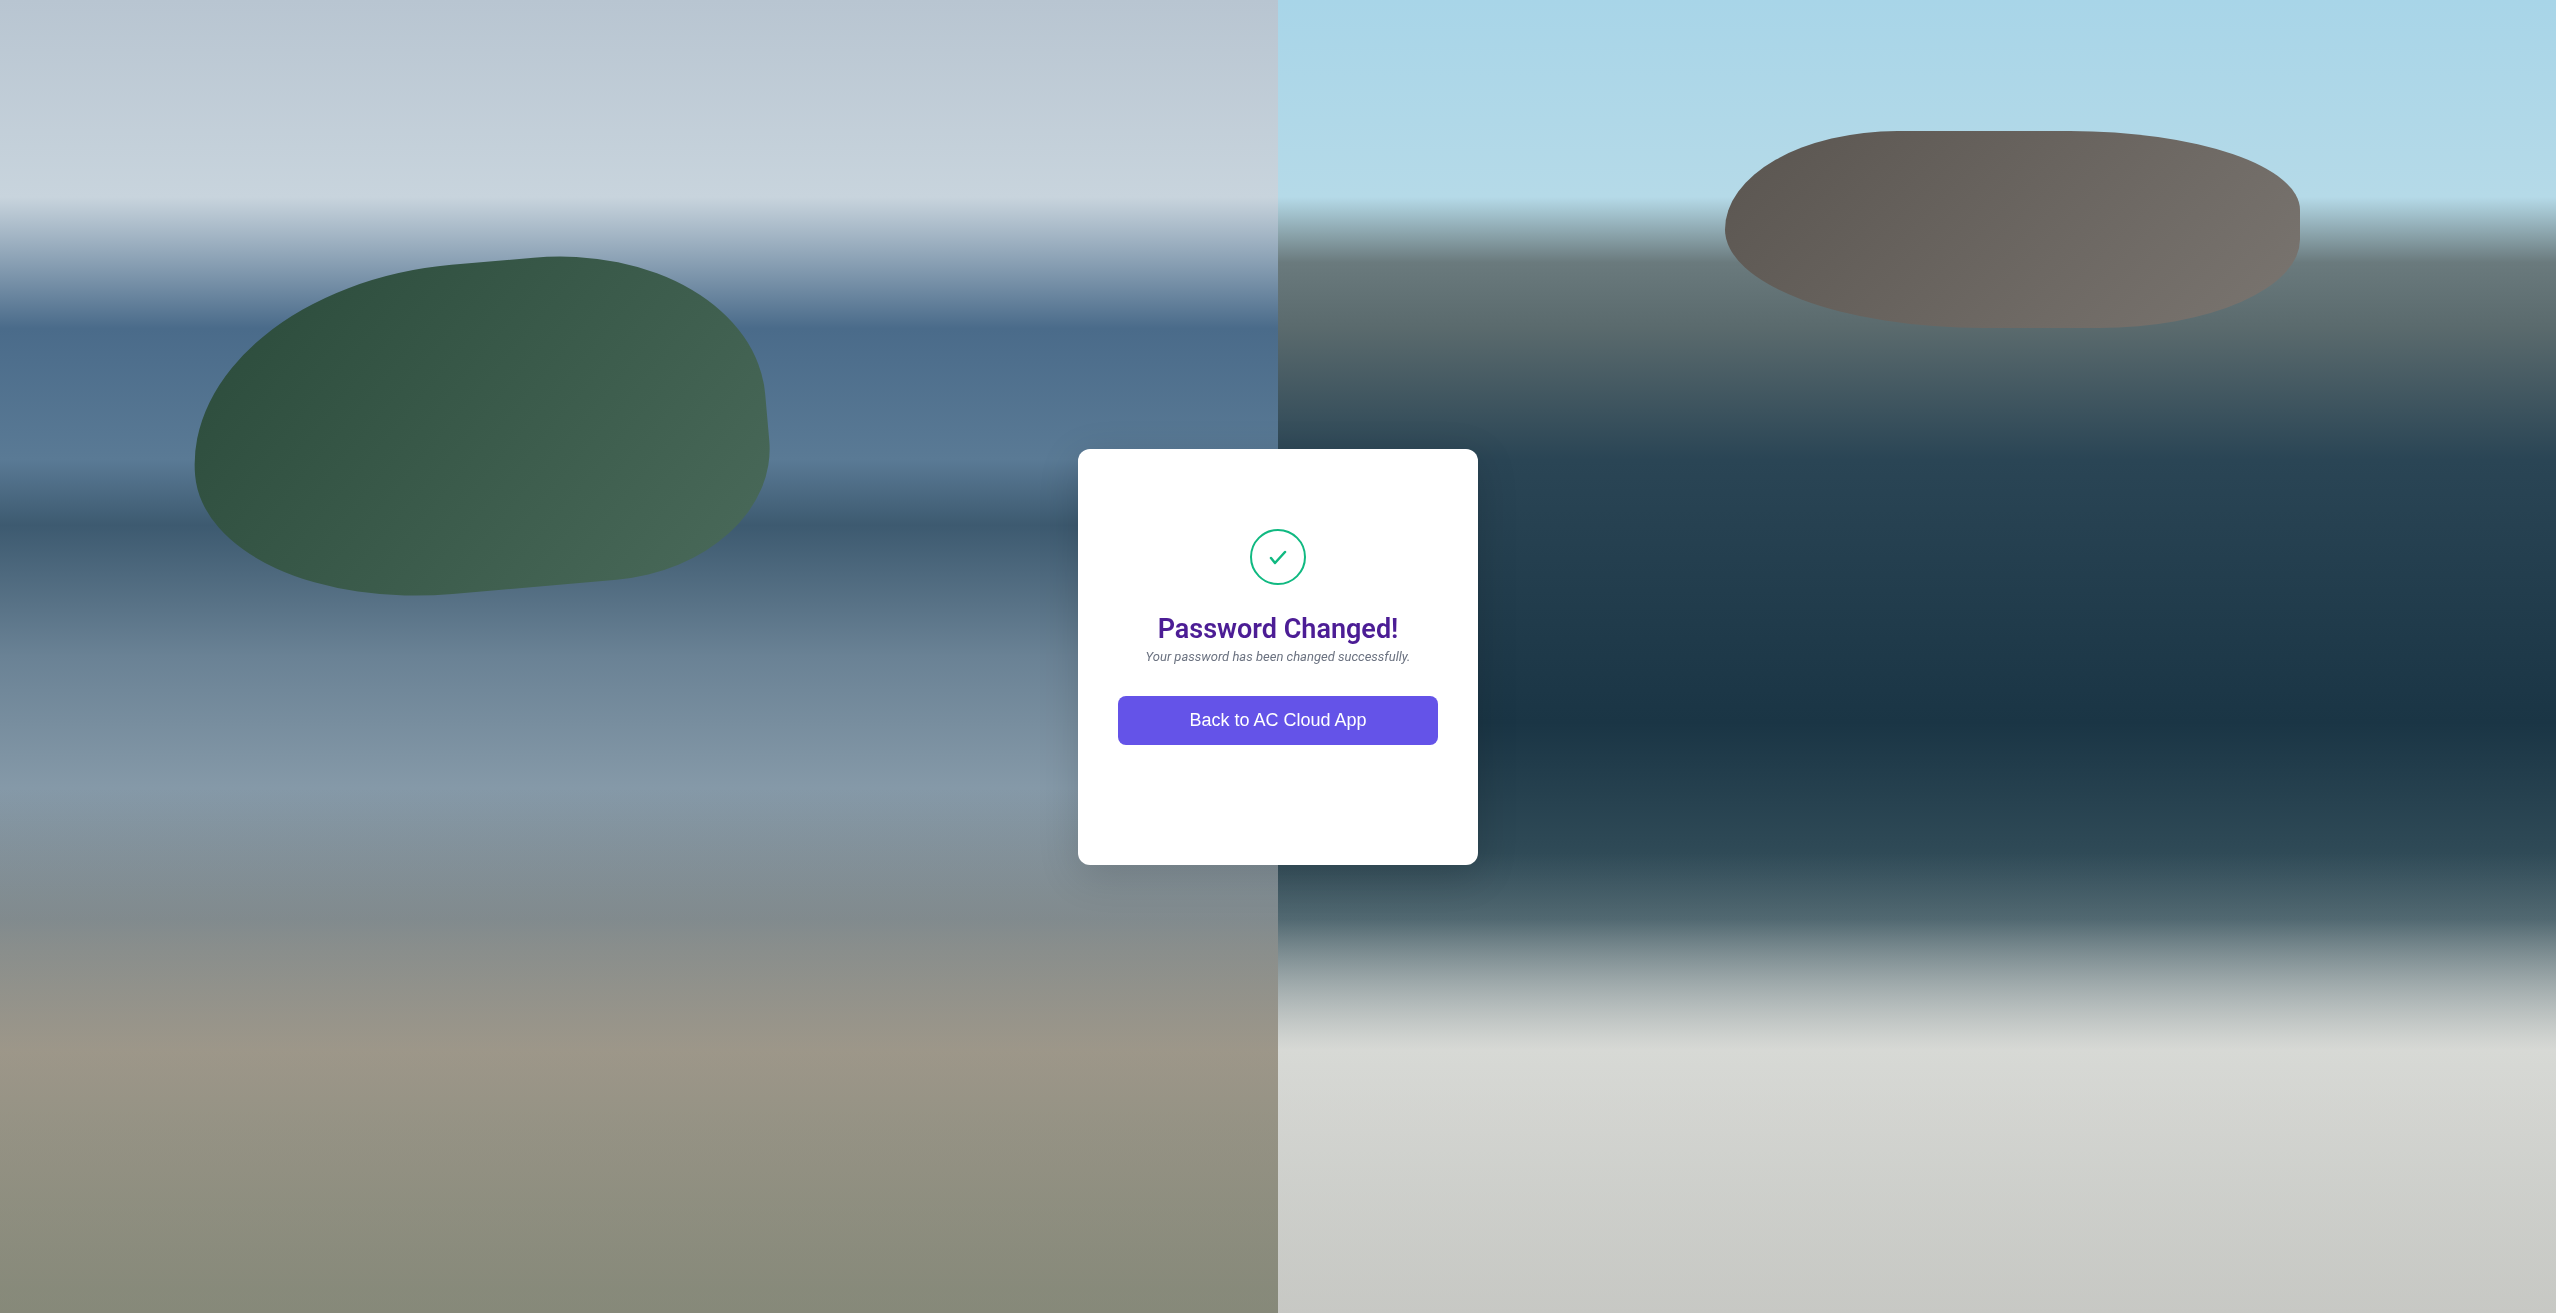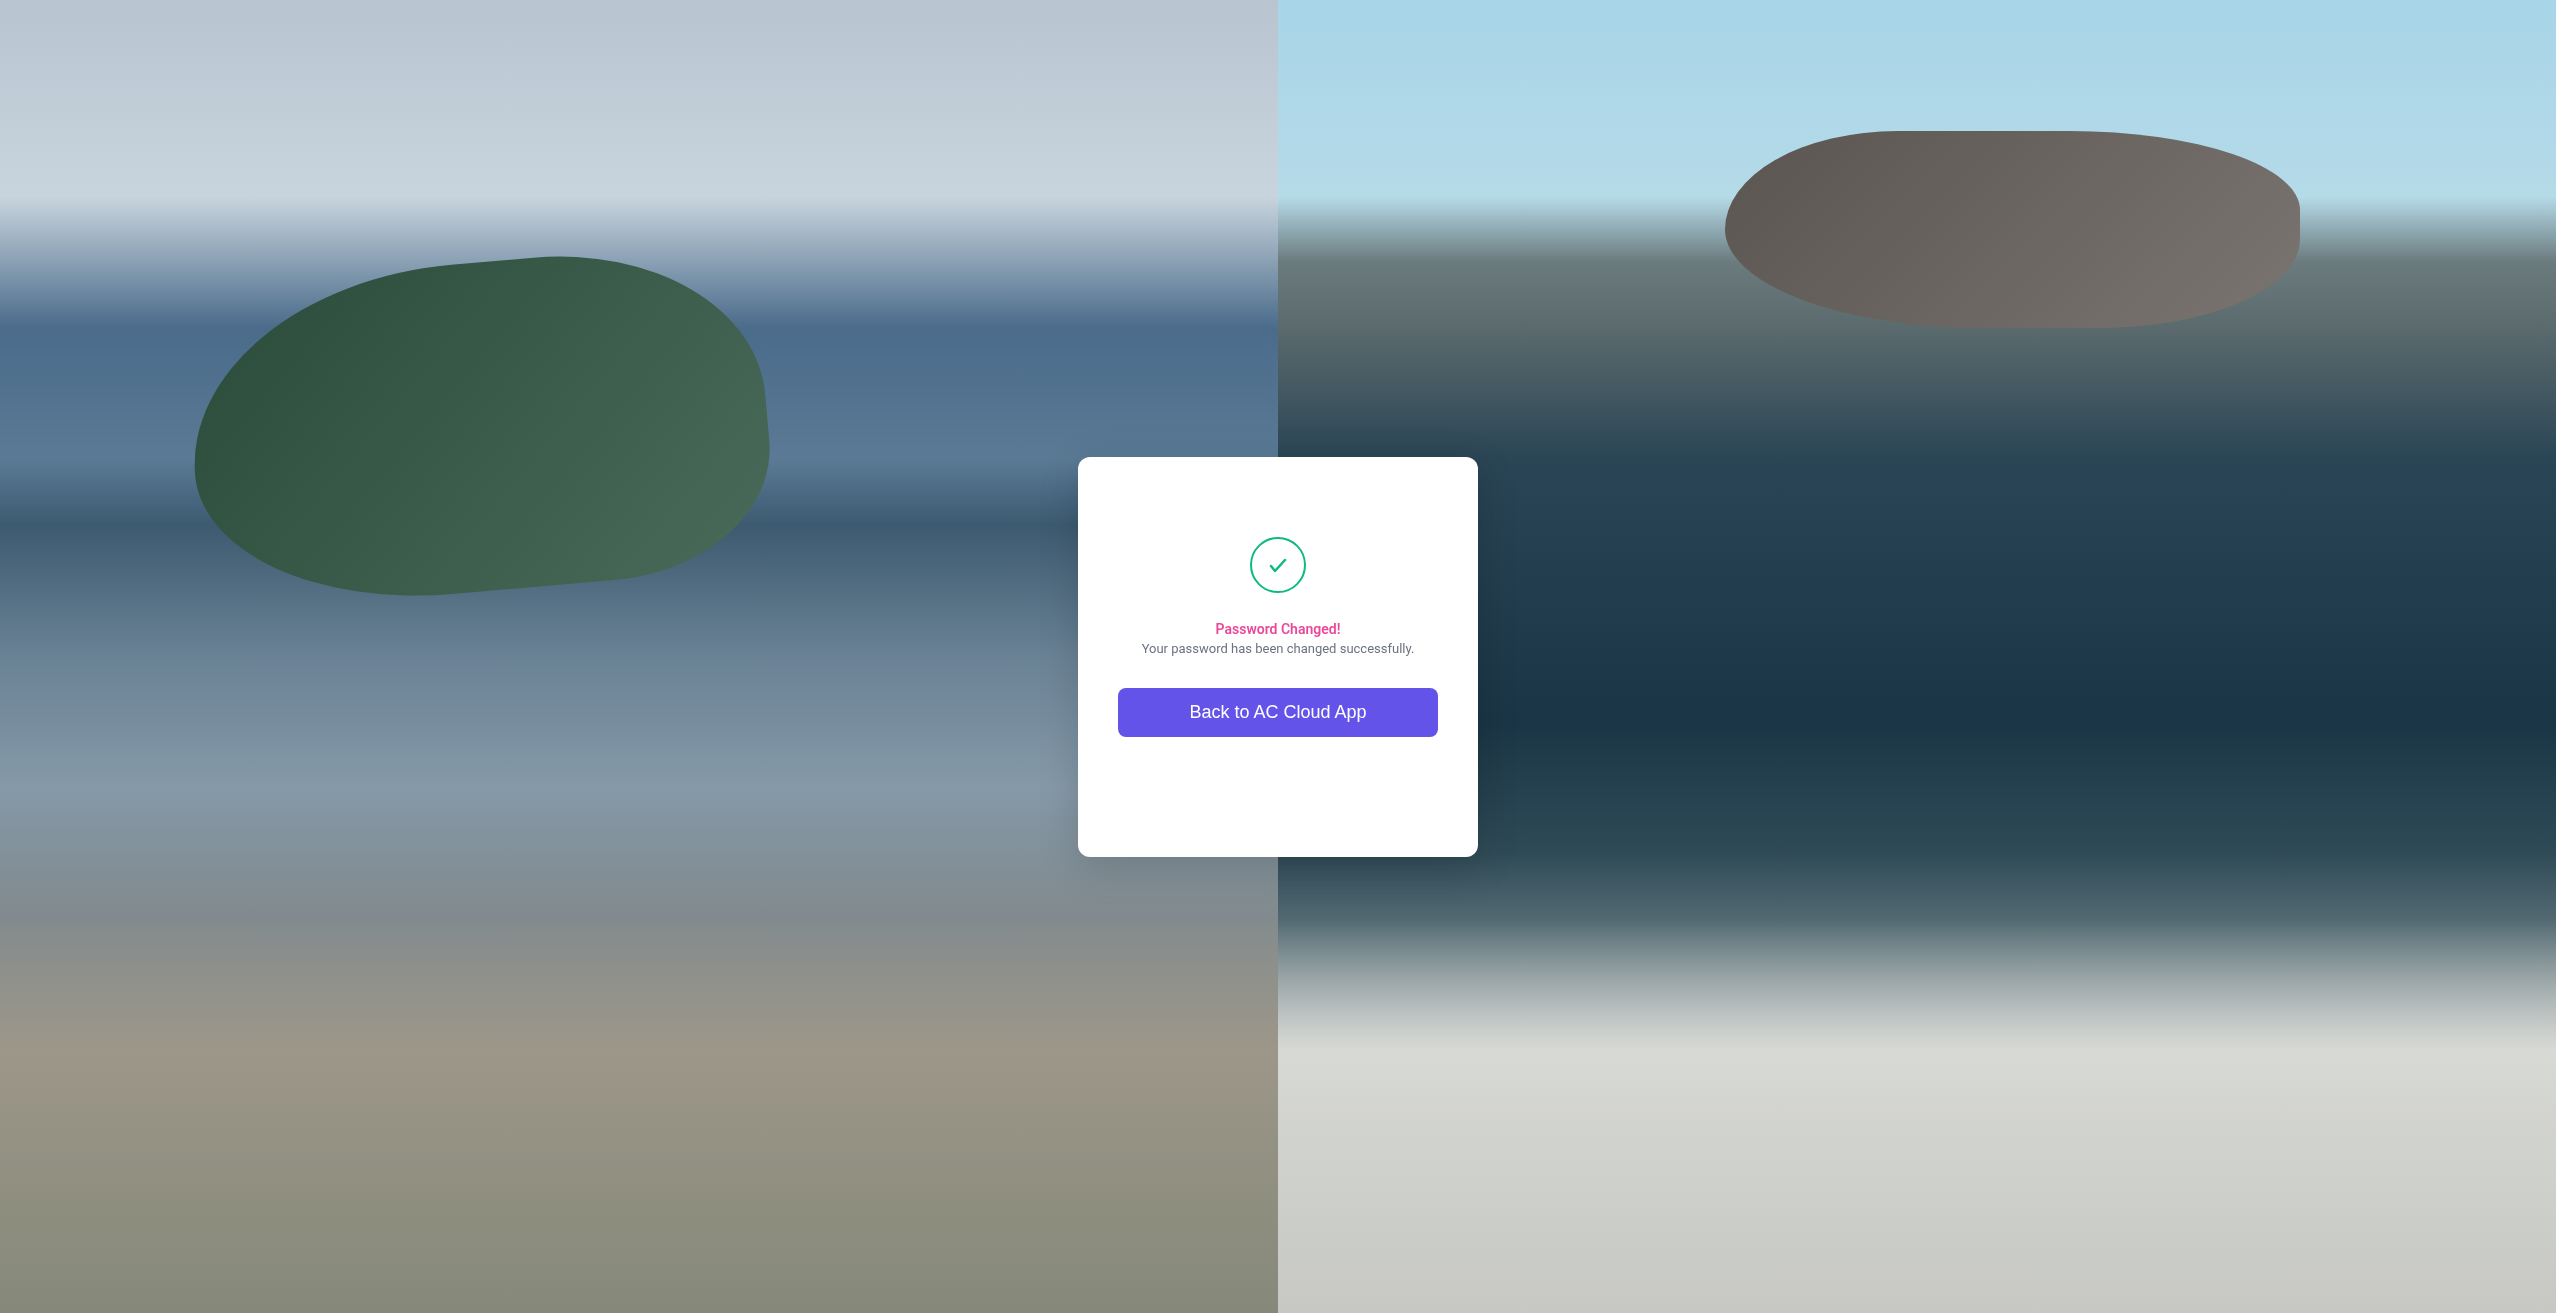--- a/index.html
+++ b/index.html
@@ -126,32 +126,33 @@
 
     .checkmark {
       width: 24px;
       height: 24px;
       stroke: #10b981;
       stroke-width: 2.5;
       fill: none;
     }
 
     .title {
-      font-size: 14px;
+      font-size: 27px;
       font-weight: 600;
-      color: #ec4899;
+      color: #4c1d95;
       margin-bottom: 4px;
       text-align: center;
     }
 
     .subtitle {
       font-size: 13px;
       color: #6b7280;
       text-align: center;
       margin-bottom: 32px;
+      font-style: italic;
     }
 
     .back-button {
       width: 100%;
       padding: 14px 20px;
       background: #6453e8;
       color: #ffffff;
       border: none;
       border-radius: 8px;
       font-size: 18px;

